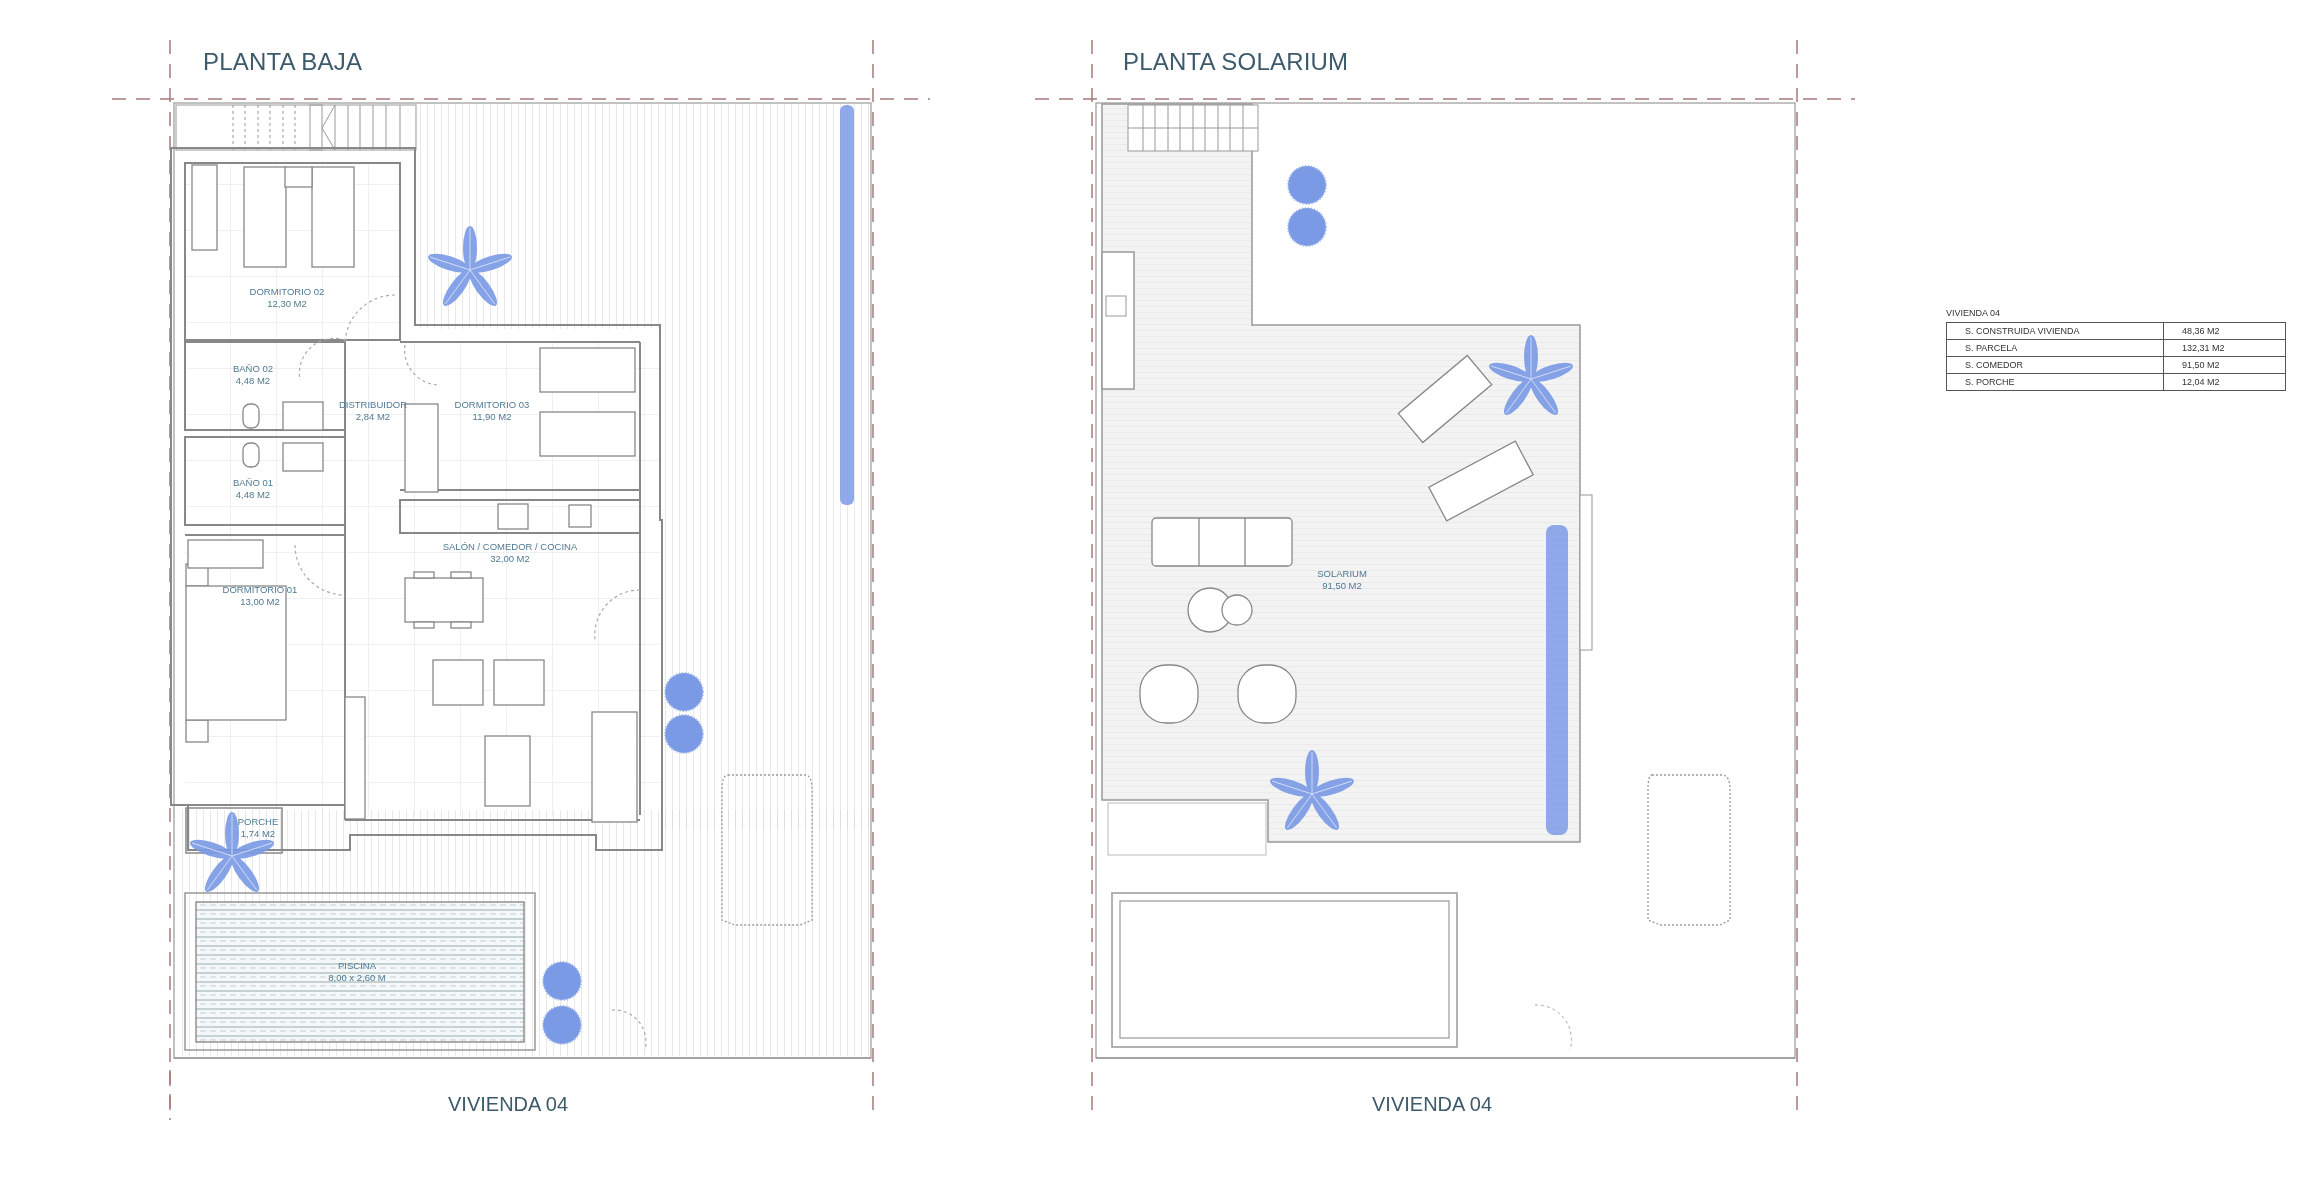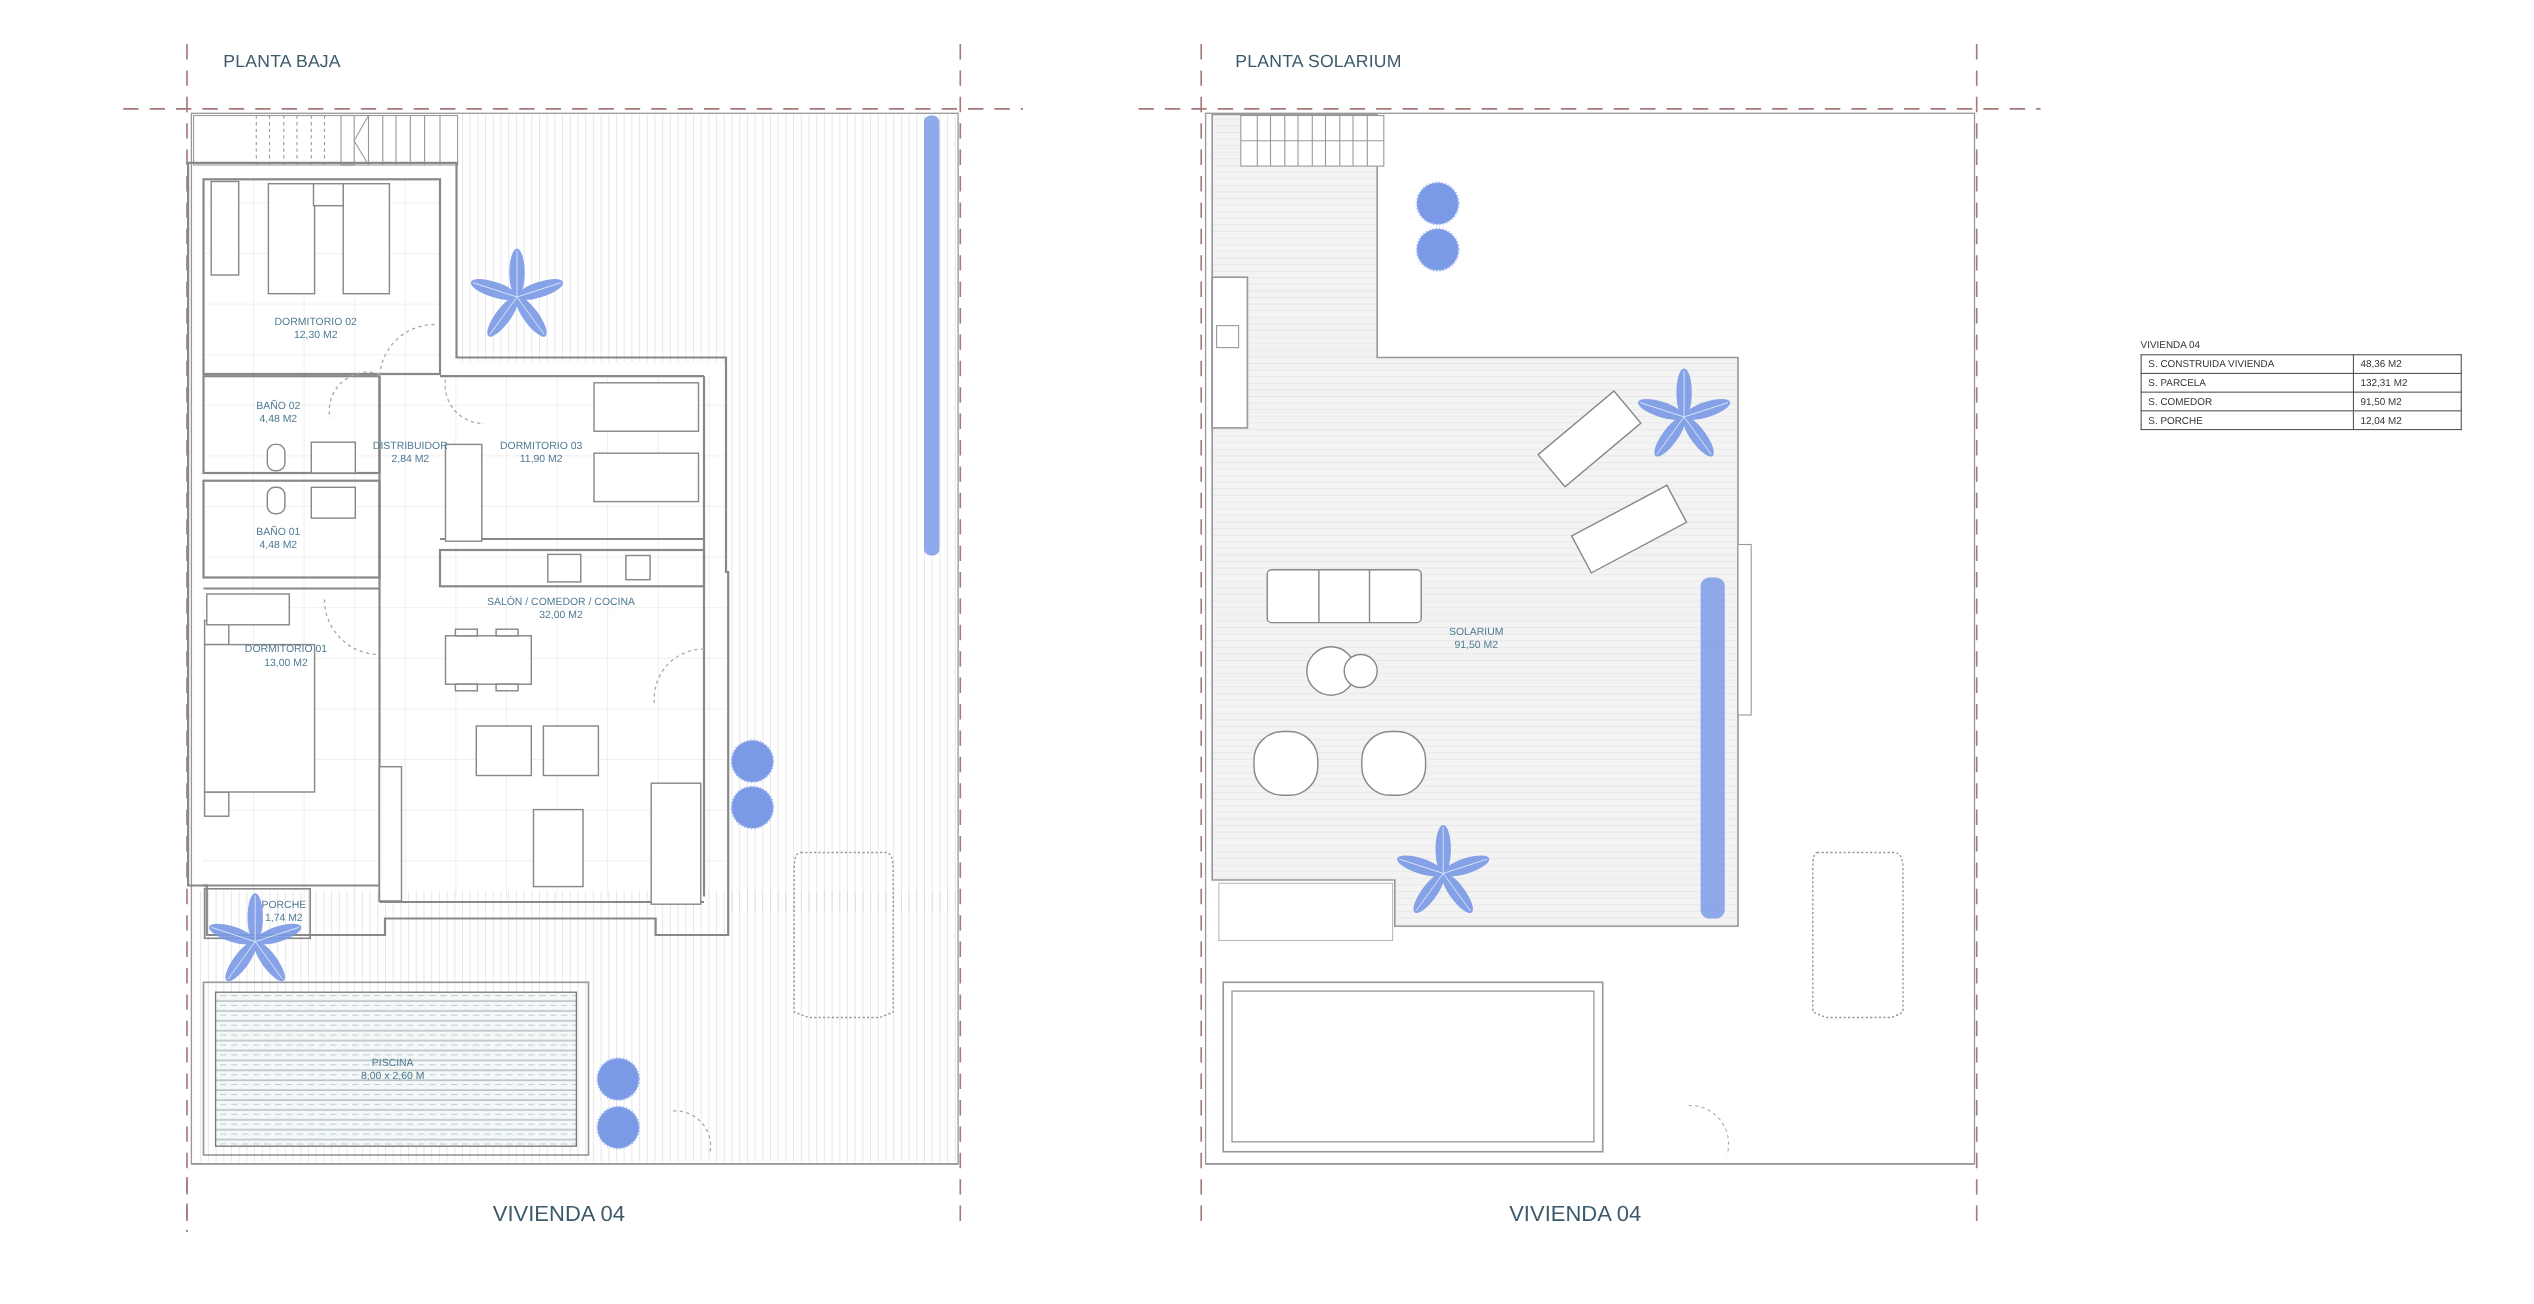--- a/index.html
+++ b/index.html
@@ -1,25 +1,25 @@
 <!DOCTYPE html>
 <html><head>
 <meta charset="utf-8">
 <style>
   html, body { margin: 0; padding: 0; background: #ffffff; }
   body { width: 2304px; height: 1185px; position: relative; overflow: hidden;
          font-family: "Liberation Sans", sans-serif; }
-  .plan-title { position: absolute; font-size: 16px; color: #3d5a6b; letter-spacing: 0.2px; }
+  .plan-title { position: absolute; font-size: 24px; color: #3d5a6b; letter-spacing: 0.2px; }
   .plan-footer { position: absolute; font-size: 20px; color: #3d5a6b; }
   .svgwrap { position: absolute; left: 0; top: 0; }
   .room-label { font-family: "Liberation Sans", sans-serif; font-size: 9.5px; fill: #4f7a93; }
   .area-table { position: absolute; left: 1946px; top: 308px; font-size: 9px; color: #333; }
   .area-table .caption { margin-bottom: 4px; }
   .area-table table { border-collapse: collapse; }
-  .area-table td { border: 1px solid #555; padding: 2px 6px; height: 12px; white-space: nowrap; }
+  .area-table td { border: 1px solid #555; padding: 2px 18px; height: 12px; white-space: nowrap; }
   .area-table td.k { width: 180px; }
   .area-table td.v { width: 85px; }
 </style>
 </head>
 <body>
 
 <div class="plan-title" style="left:203px; top:48px;">PLANTA BAJA</div>
 <div class="plan-title" style="left:1123px; top:48px;text-align:right;">PLANTA SOLARIUM</div>
 <div class="plan-footer" style="left:448px; top:1093px;">VIVIENDA 04</div>
 <div class="plan-footer" style="left:1372px; top:1093px;">VIVIENDA 04</div>

